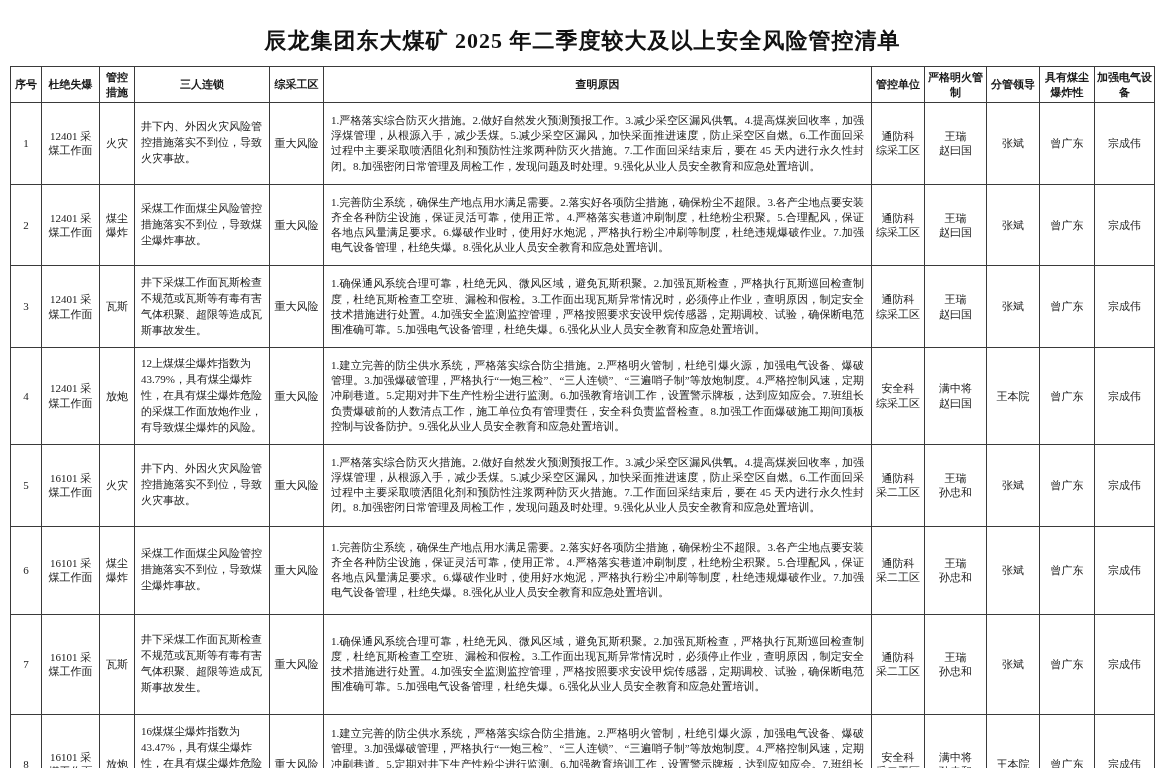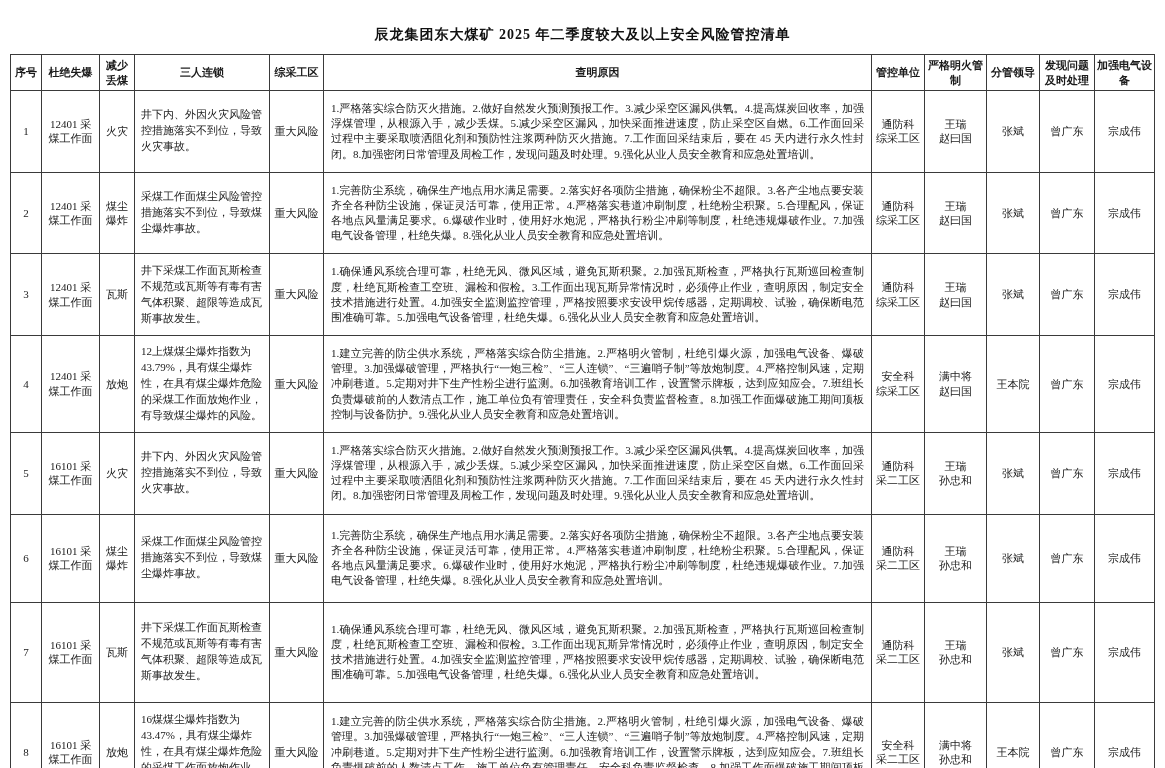--- a/index.html
+++ b/index.html
@@ -2,21 +2,21 @@
 <html><head>
 <meta charset="utf-8">
 <style>
   html,body{margin:0;padding:0;background:#ffffff;}
   body{
     width:1165px;height:768px;overflow:hidden;
     font-family:"Liberation Serif","DejaVu Serif",serif;
     color:#1a1a1a;
   }
   .doc-title{
-    text-align:center;font-weight:bold;font-size:14px;
+    text-align:center;font-weight:bold;font-size:22px;
     padding:26px 0 10px 0;letter-spacing:1px;color:#111;
   }
   table.risk-table{
     border-collapse:collapse;table-layout:fixed;
     width:1144px;margin:0 auto;
   }
   .risk-table th,.risk-table td{
     border:1.6px solid #3a3a3a;
     overflow:hidden;
   }
@@ -58,28 +58,28 @@
     <col style="width:53px">
       <col style="width:62px">
       <col style="width:53px">
     <col style="width:55px">
       <col style="width:60px">
   </colgroup>
   <thead>
     <tr>
       <th>序号</th>
       <th>杜绝失爆</th>
-      <th>减少丢煤</th>
+      <th>管控措施</th>
       <th>三人连锁</th>
       <th>综采工区</th>
       <th>查明原因</th>
       <th>管控单位</th>
       <th>严格明火管制</th>
       <th>分管领导</th>
-      <th>发现问题及时处理</th>
+      <th>具有煤尘爆炸性</th>
       <th>加强电气设备</th>
     </tr>
   </thead>
   <tbody>
       <tr>
     <td class="c">1</td>
     <td class="c">12401 采煤工作面</td>
     <td class="c">火灾</td>
     <td class="desc">井下内、外因火灾风险管控措施落实不到位，导致火灾事故。</td>
     <td class="c">重大风险</td>

